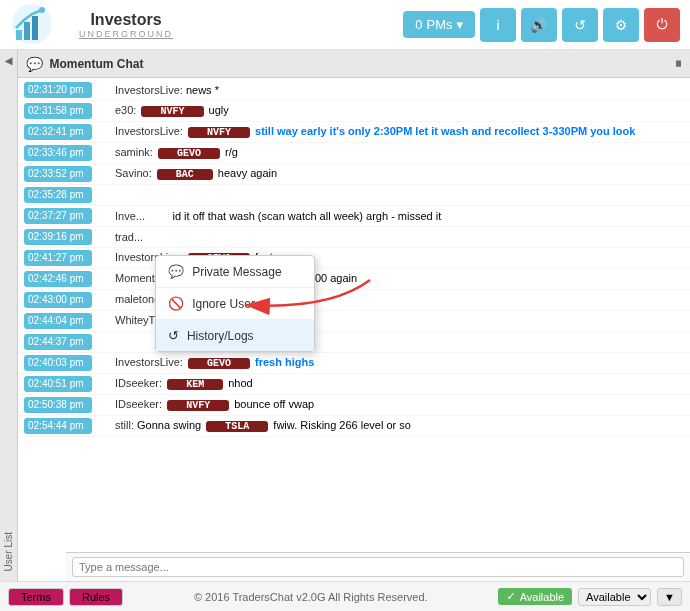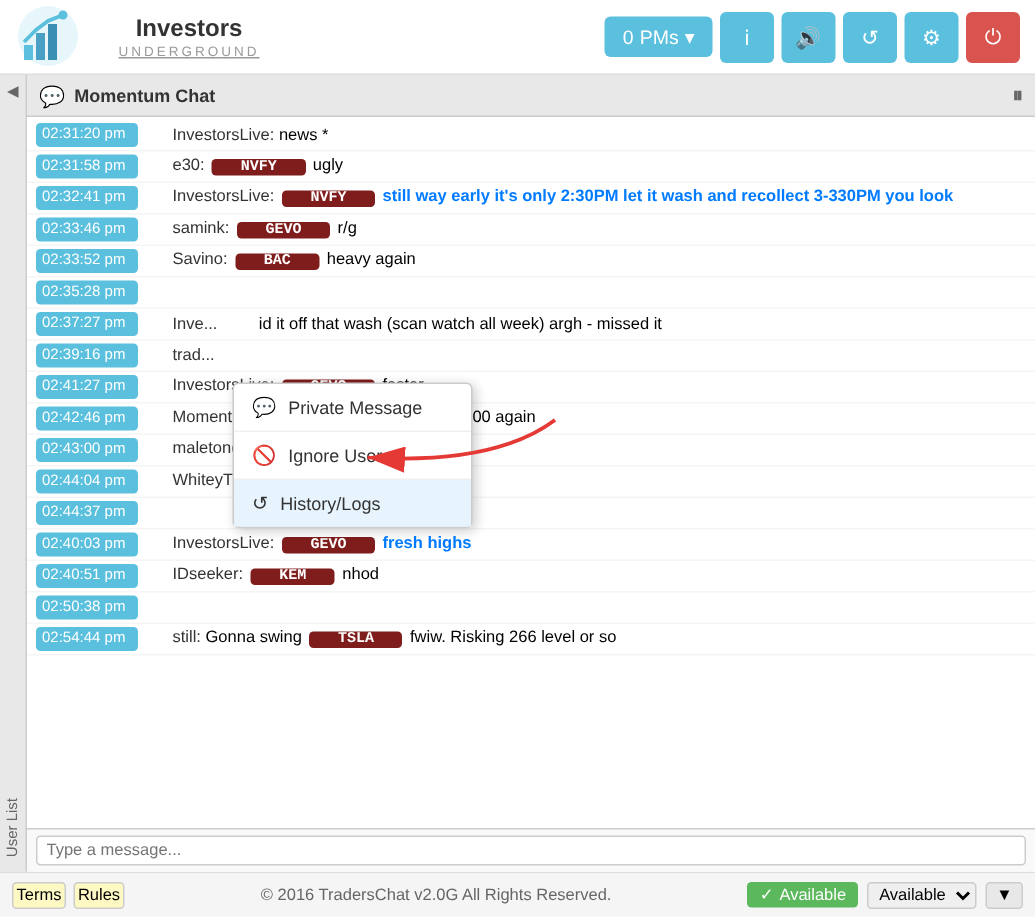--- a/index.html
+++ b/index.html
@@ -197,20 +197,21 @@
       border-bottom: 1px solid #f0f0f0;
     }
     .context-menu-item:last-child { border-bottom: none; }
     .context-menu-icon { font-size: 13px; }
 
     
     .chat-input-area {
       border-top: 1px solid #ccc;
       padding: 4px 6px;
       background: #f9f9f9;
+      margin-left: 48px;
     }
     .chat-input {
       width: 100%;
       border: 1px solid #ccc;
       border-radius: 3px;
       padding: 3px 6px;
       font-size: 11px;
       outline: none;
     }
 
@@ -222,24 +223,24 @@
       display: flex;
       align-items: center;
       padding: 0 8px;
       justify-content: space-between;
     }
     .footer-left {
       display: flex;
       gap: 5px;
     }
     .footer-btn {
-      background: #fef9c3;
+      background: #be185d;
       border: 1px solid #ccc;
       border-radius: 3px;
-      padding: 2px 2px;
+      padding: 2px 12px;
       font-size: 11px;
       cursor: pointer;
     }
     .footer-center {
       font-size: 11px;
       color: #666;
     }
     .footer-right {
       display: flex;
       align-items: center;
@@ -422,20 +423,23 @@
 
       <div class="chat-row">
         <span class="timestamp">02:40:51 pm</span>
         <span class="msg-content">
           <span class="username">IDseeker:</span> <span class="ticker">KEM</span> nhod
         </span>
       </div>
 
       <div class="chat-row">
         <span class="timestamp">02:50:38 pm</span>
+        <span class="msg-content">
+          <span class="username">IDseeker:</span> <span class="ticker">NVFY</span> bounce off vwap
+        </span>
       </div>
 
       <div class="chat-row">
         <span class="timestamp">02:54:44 pm</span>
         <span class="msg-content">
           <span class="username">still:</span> Gonna swing <span class="ticker">TSLA</span> fwiw. Risking 266 level or so
         </span>
       </div>
     </div>
 

